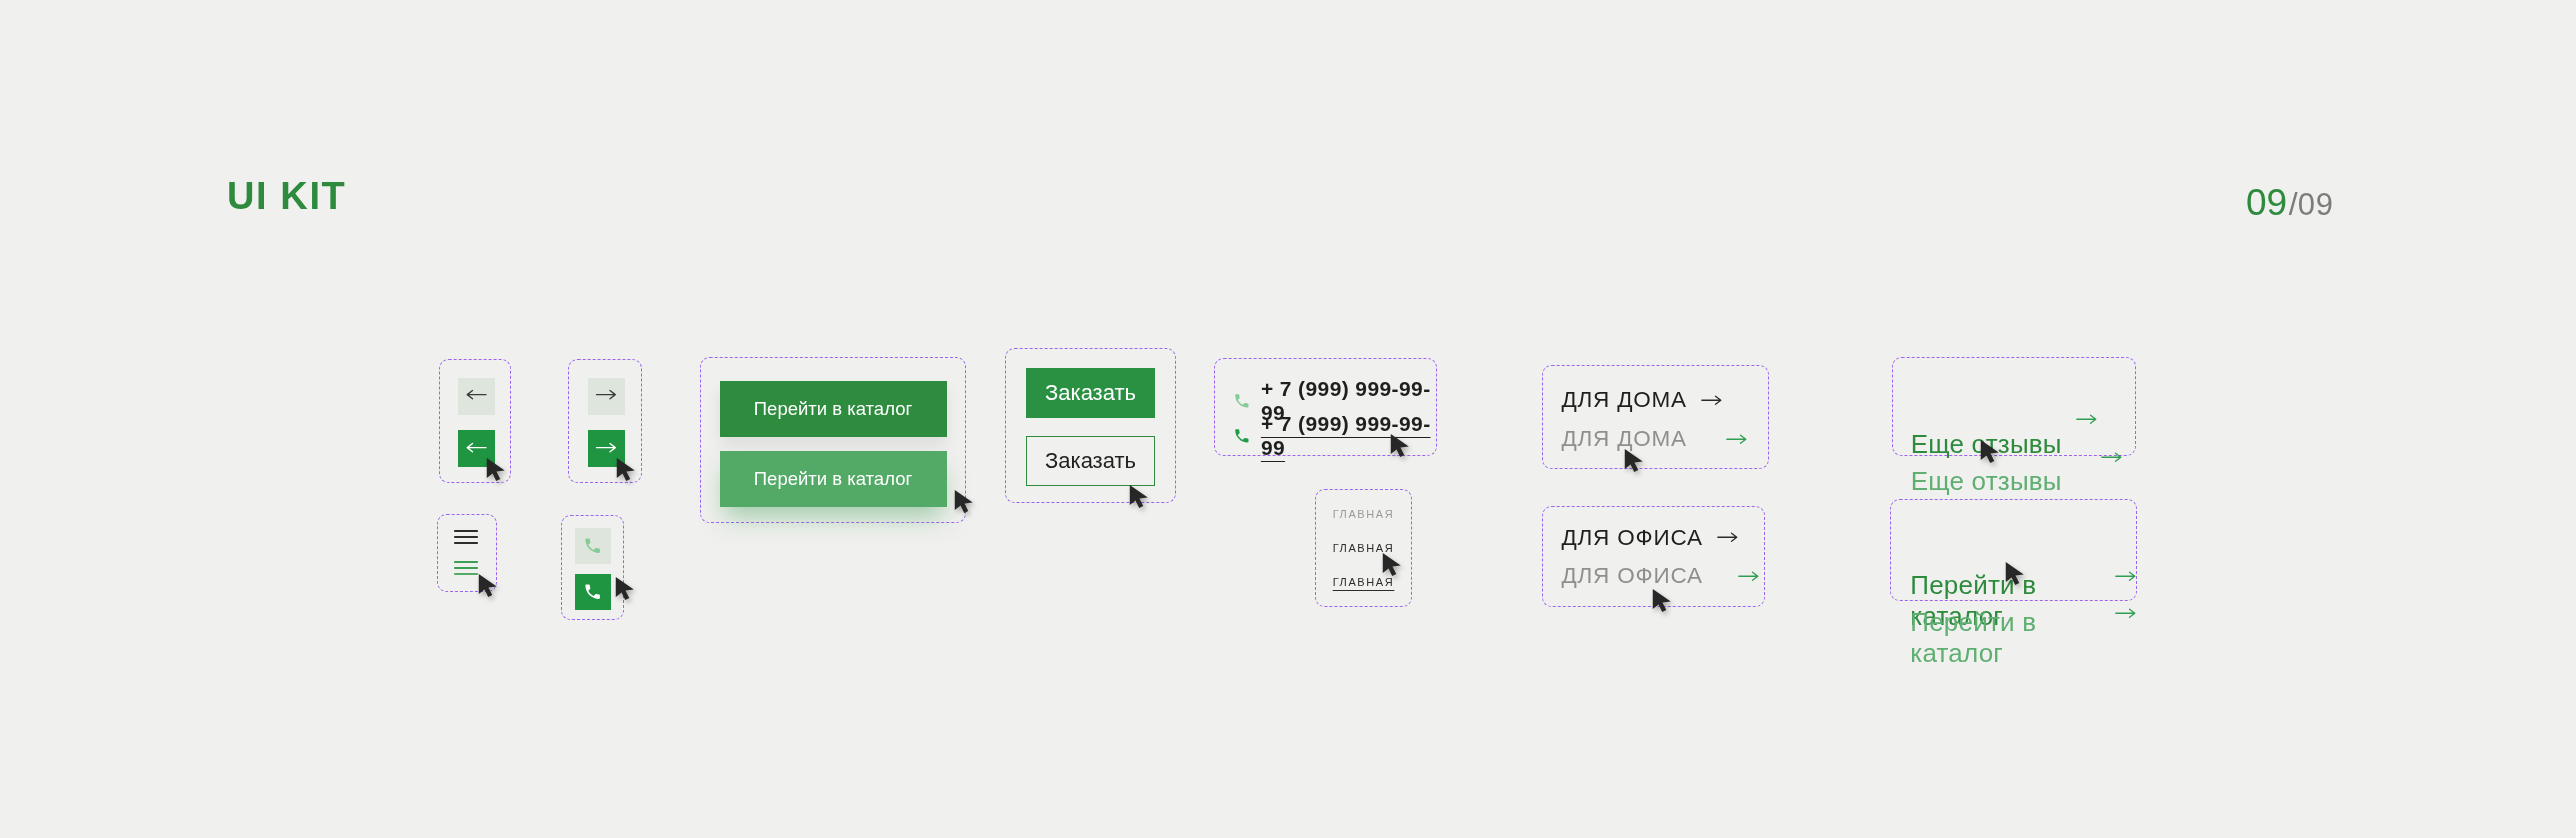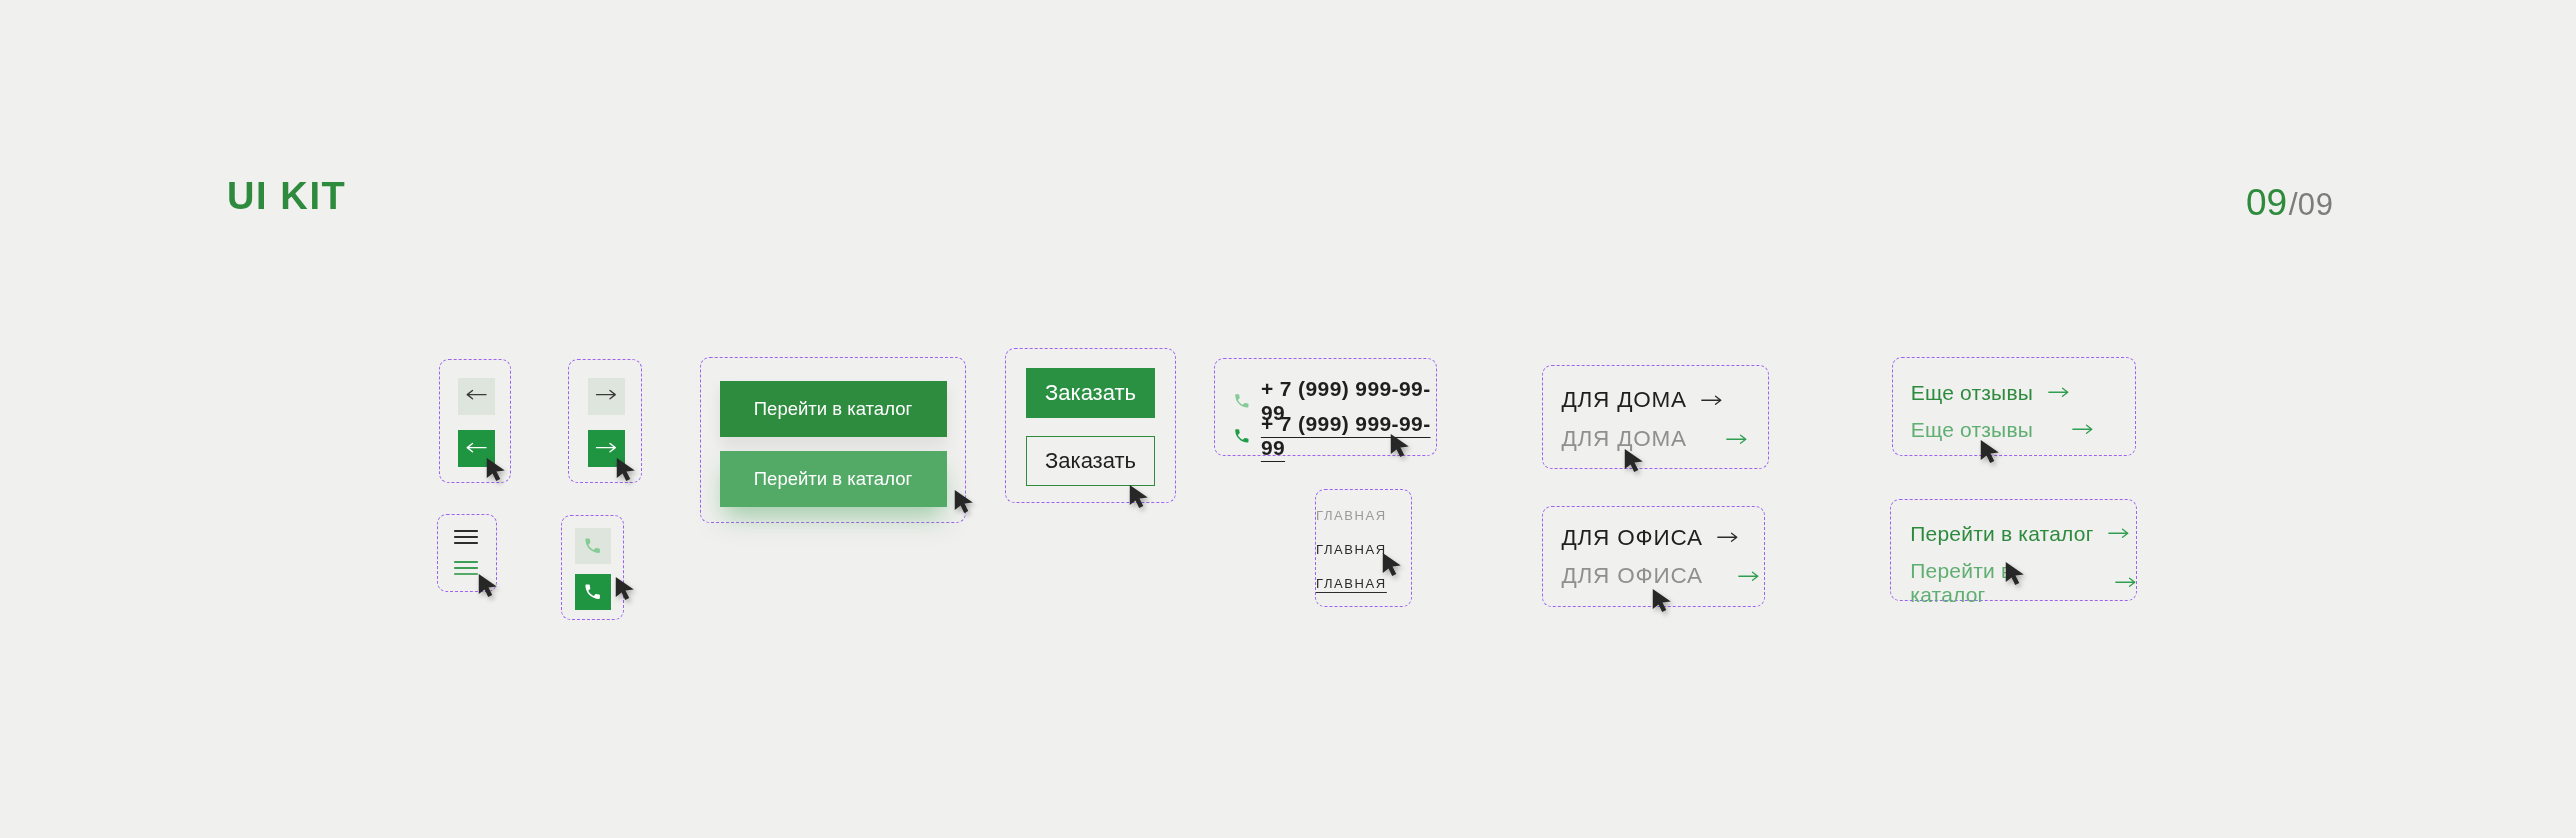--- a/index.html
+++ b/index.html
@@ -50,35 +50,35 @@
   .btn-order{width:129px;height:50px;font-size:22px;color:#fff;background:#2a9143;}
   .btn-order.outline{background:transparent;border:1.2px solid #2e8b3e;color:#1f1f1f;}
   
   .phone-row{display:flex;align-items:center;gap:10.5px;}
   .phone-row .num{font-size:21px;font-weight:600;letter-spacing:0.4px;color:#1f1f1f;}
   .phone-row .num.underlined{text-decoration:underline;text-underline-offset:5.6px;text-decoration-thickness:1.2px;}
   .phone-glyph{display:inline-flex;}
   .phone-glyph.light-green{color:#84cb95;}
   .phone-glyph.vivid-green{color:#1f9e47;}
   
-  .nav-main-item{font-size:13px;letter-spacing:1.6px;text-align:left;}
+  .nav-main-item{font-size:11px;letter-spacing:1.6px;text-align:center;}
   .nav-main-item.idle{color:#9a9a9a;font-weight:400;}
   .nav-main-item.hover{color:#2b2b2b;font-weight:500;}
   .nav-main-item.active{color:#2b2b2b;font-weight:500;text-decoration:underline;text-underline-offset:4px;}
   
   .cat-row{display:flex;align-items:center;}
   .cat-row .lbl{font-size:22.5px;letter-spacing:0.8px;}
   .cat-row.default .lbl{color:#1f1f1f;font-weight:500;}
   .cat-row.hover .lbl{color:#8f8f8f;font-weight:400;}
   .cat-row .arr{display:inline-flex;}
   .arr.dark{color:#2b2b2b;}
   .arr.green{color:#2f9e50;}
   
   .green-row{display:flex;align-items:center;}
-  .green-row .lbl{font-size:21px;letter-spacing:0.2px;}
+  .green-row .lbl{font-size:26px;letter-spacing:0.2px;margin-top:48px;}
   .green-row.default .lbl{color:#2e8b3e;}
   .green-row.hover .lbl{color:#5fae72;}
   
   .cursor{position:absolute;filter:drop-shadow(2.4px 3.2px 2.4px rgba(0,0,0,0.28));pointer-events:none;}
 </style>
 </head>
 <body>
 
 <div class="page-title">UI KIT</div>
 <div class="page-indicator">

